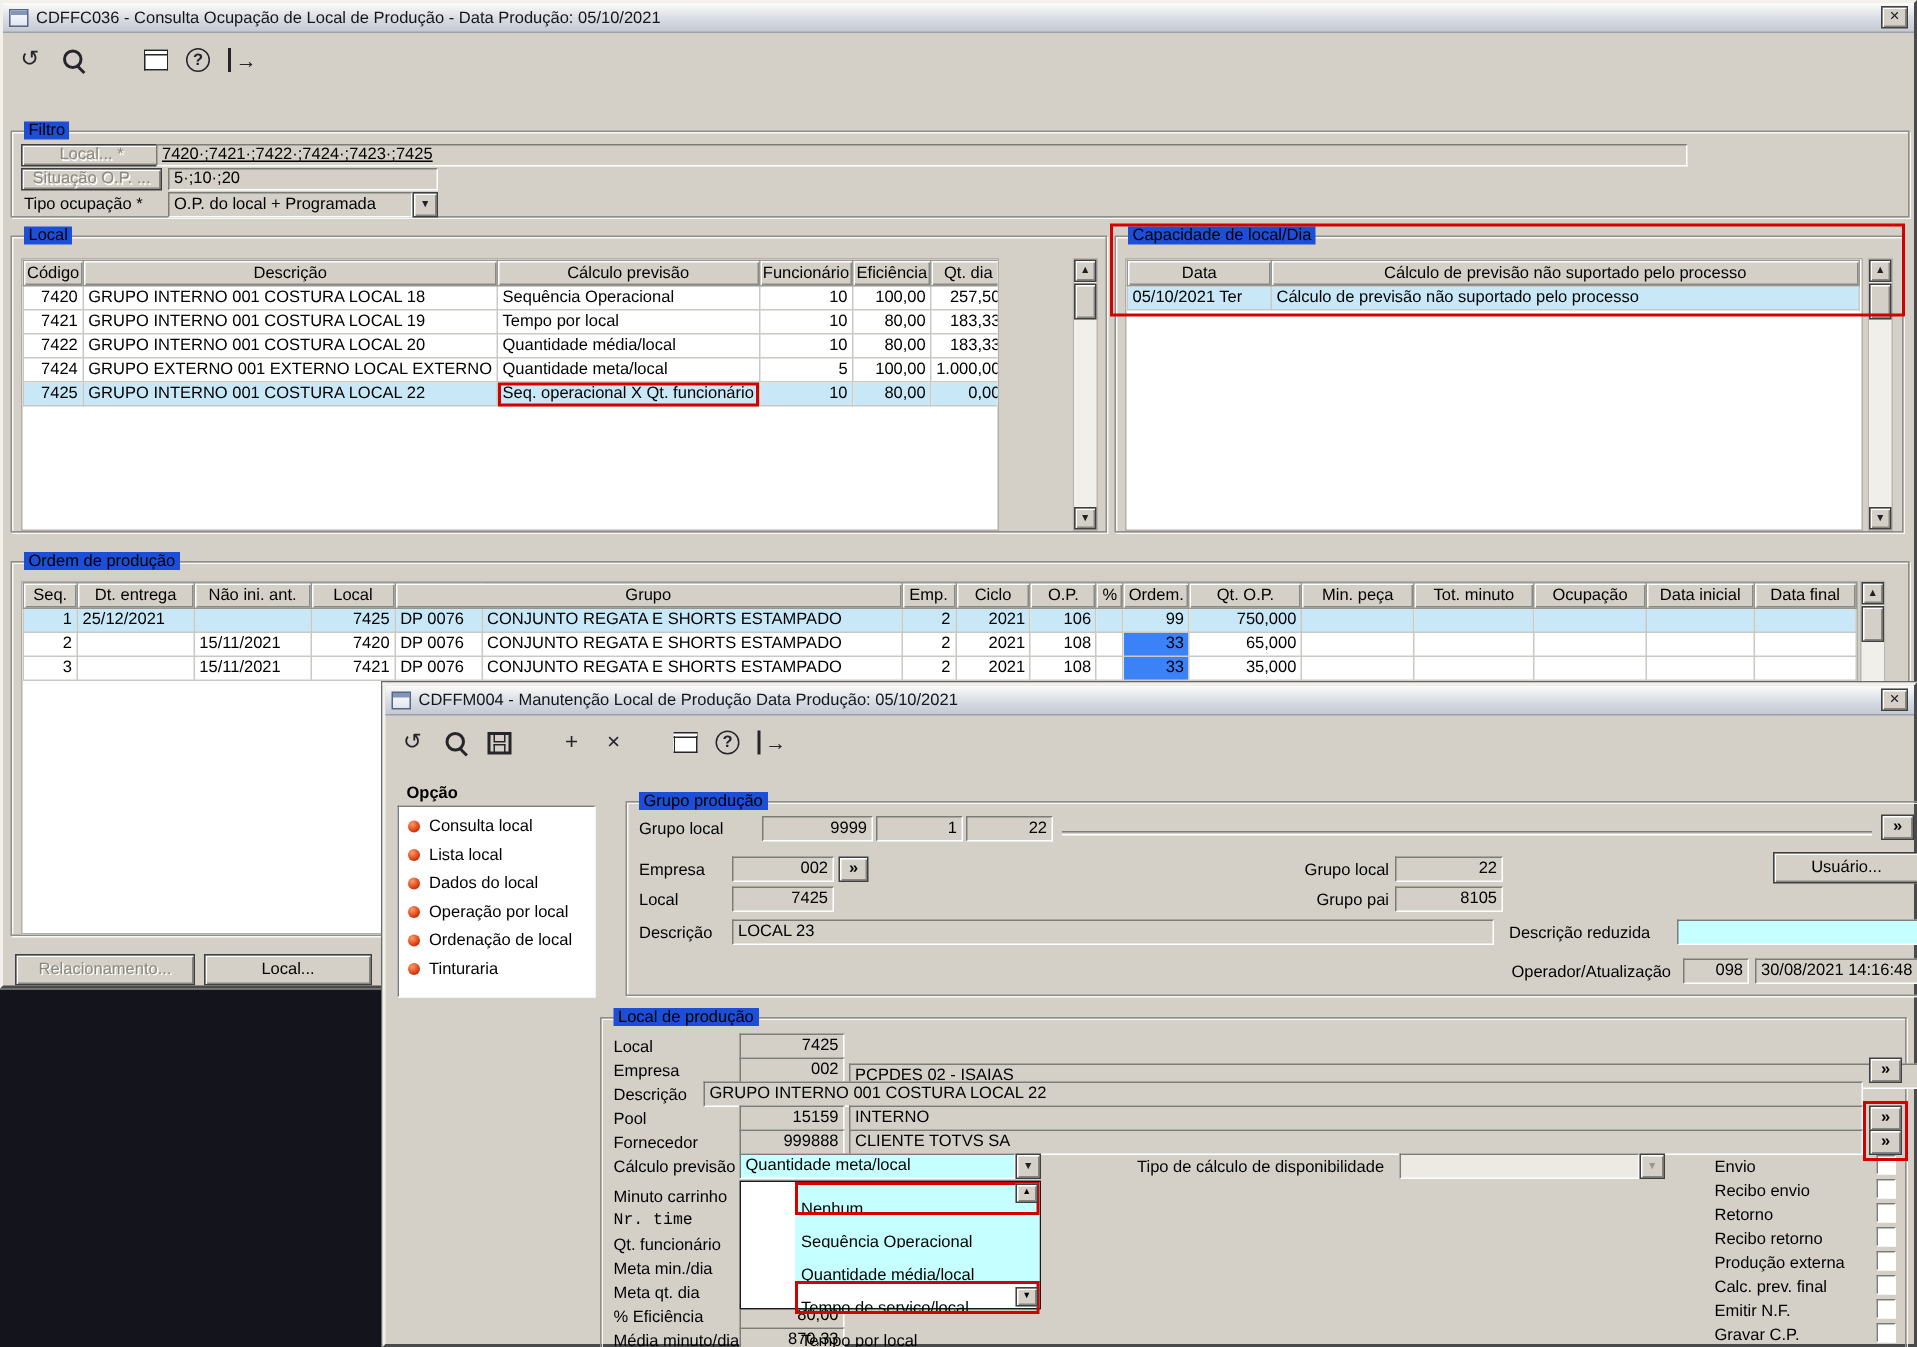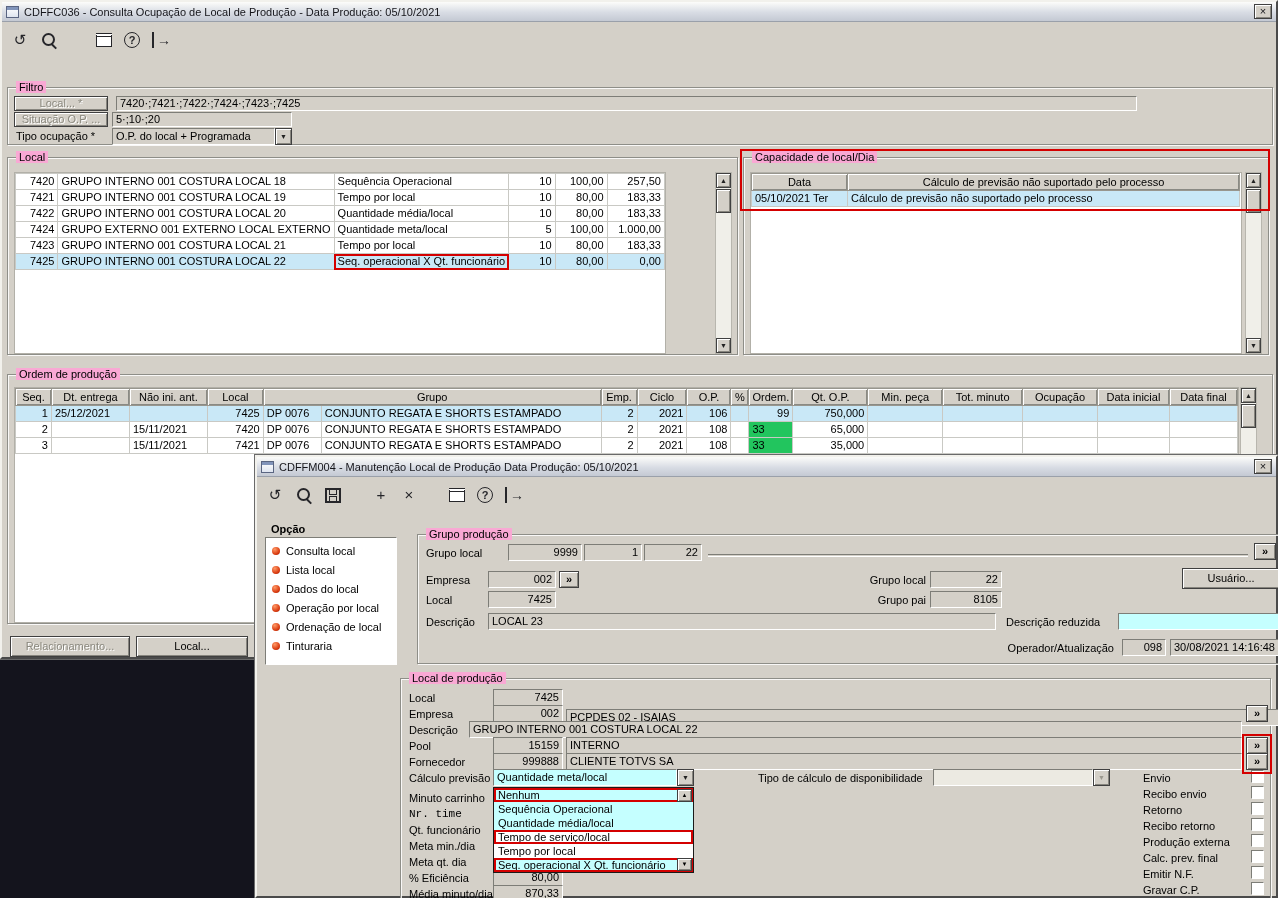--- a/index.html
+++ b/index.html
@@ -27,59 +27,59 @@
   .i-save{ position:relative; width:15px; height:15px; border:2px solid #26262a; }
   .i-save::before{ content:""; position:absolute; top:-1px; left:2px; width:6px; height:4px; border:1px solid #26262a;}
   .i-save::after{ content:""; position:absolute; bottom:-1px; left:2px; width:6px; height:5px;
                   border:1px solid #26262a; border-bottom:none;}
   .i-cal{ position:relative; width:16px; height:14px; border:1px solid #26262a; border-top:4px double #26262a; background:#fff;}
   .i-help{ width:16px; height:16px; border:1px solid #26262a; border-radius:50%;
            font-size:11px; font-weight:bold; line-height:14px; text-align:center;}
   .i-exit{ border-left:2px solid #26262a; padding-left:3px; font-size:14px; line-height:16px;}
   .grp{ position:absolute; border:1px solid #8e8e88;
         box-shadow:inset 1px 1px 0 rgba(255,255,255,.85), 1px 1px 0 rgba(255,255,255,.85); }
-  .grp>.lg{ position:absolute; top:-7px; left:8px; background:#f9a8d4; padding:0 3px; line-height:12px; white-space:nowrap;}
+  .grp>.lg{ position:absolute; top:-7px; left:8px; background:#1d4ed8; padding:0 3px; line-height:12px; white-space:nowrap;}
   .fld{ position:absolute; height:17px; line-height:15px; padding:0 3px; background:#d4d0c8;
         border:1px solid; border-color:#7d7d77 #ffffff #ffffff #7d7d77; overflow:hidden; white-space:nowrap;} .fld.cyan{background:#c5ffff;} .fld.dis{background:#eceae2;}
   .fld.num{text-align:right;}
   .btn{ position:absolute; background:#d4d0c8; border:1px solid #404040;
         box-shadow:inset 1px 1px 0 #fff, inset -1px -1px 0 #87857e;
         text-align:center; line-height:17px; }
   .btn.disabled{ color:#8a887e; text-shadow:1px 1px 0 #fff; }
   .lbl{ position:absolute; white-space:nowrap; line-height:13px;}
   table.grid{ border-collapse:collapse; table-layout:fixed; background:#fff; font-size:11px;}
   .grid th{ background:#d4d0c8; border:1px solid #98968e;
             box-shadow:inset 1px 1px 0 #fff, inset -1px -1px 0 #8a8a84;
             font-weight:normal; height:17px; padding:0 2px; overflow:hidden; white-space:nowrap;}
   .grid td{ border:1px solid #c9c9c4; height:16px; line-height:15px; padding:0 3px;
             overflow:hidden; white-space:nowrap; background:#fff;}
   tr.sel td{ background:#c9e8f7; }
   td.num{ text-align:right; }
   td.tanhi{ background:#e6c89b; text-align:right;}
-  td.tanlo{ background:#22c55e; }
+  td.tanlo{ background:#3b82f6; text-align:right;}
   td.redcell{ outline:2px solid #d40000; outline-offset:-2px;}
   .tblbox{ position:absolute; background:#fff; border:1px solid #b2b0a8; overflow:hidden;}
   .vsb{ position:absolute; width:17px; background:#f0efe9; border:1px solid #b8b6ae;}
   .vsb .a{ position:absolute; left:0; width:15px; height:15px; background:#d4d0c8;
            border:1px solid #404040; box-shadow:inset 1px 1px 0 #fff, inset -1px -1px 0 #87857e;
            font-size:7px; line-height:13px; text-align:center; color:#222;}
   .vsb .up{top:0;} .vsb .dn{bottom:0;}
   .vsb .thumb{ position:absolute; left:0; top:16px; width:15px; height:24px; background:#d4d0c8;
                border:1px solid #404040; box-shadow:inset 1px 1px 0 #fff, inset -1px -1px 0 #87857e;}
   .arrbtn{ position:absolute; width:17px; height:17px; background:#d4d0c8; border:1px solid #404040;
            box-shadow:inset 1px 1px 0 #fff, inset -1px -1px 0 #87857e;
            font-size:7px; line-height:15px; text-align:center; color:#222;}
   .arrbtn.dis{ color:#9a988e; }
   .redbox{ position:absolute; border:2px solid #d40000; pointer-events:none; z-index:60;}
   .optlist{ position:absolute; background:#fff; border:1px solid; border-color:#7d7d77 #fff #fff #7d7d77; padding:3px 2px;}
   .opt{ display:flex; align-items:center; gap:6px; height:19px; padding:0 4px; white-space:nowrap;}
   .bullet{ width:8px; height:8px; border-radius:50%; flex:0 0 auto;
            background:radial-gradient(circle at 35% 30%, #ff9a66, #d8380e 65%, #8c2004);}
   .ddl{ position:absolute; background:#fff; border:1px solid #1a1a1a; z-index:40;}
-  .ddl .it{ height:14px; line-height:14px; padding:0 4px; white-space:nowrap; overflow:hidden;}
+  .ddl .it{ height:14px; line-height:14px; padding:11px 4px; white-space:nowrap; overflow:hidden;margin-left:36px;}
   .it.cy{ background:#c5ffff; }
   .it.rb{ outline:2px solid #d40000; outline-offset:-2px;}
   .mini{ position:absolute; width:15px; height:13px; background:#d4d0c8; border:1px solid #404040;
          box-shadow:inset 1px 1px 0 #fff, inset -1px -1px 0 #87857e;
          font-size:6px; line-height:11px; text-align:center;}
   .cb{ position:absolute; width:13px; height:13px; background:#fff;
        border:1px solid; border-color:#7d7d77 #fff #fff #7d7d77;}
   .zbtn{ position:absolute; width:22px; height:17px; background:#d4d0c8; border:1px solid #404040;
          box-shadow:inset 1px 1px 0 #fff, inset -1px -1px 0 #87857e;
          text-align:center; line-height:15px; font-weight:bold;}
@@ -101,41 +101,49 @@
     <span class="tbtn">↺</span>
     <span class="tbtn i-search"></span>
     <span class="tbtn i-cal" style="margin-left:26px;"></span>
     <span class="tbtn i-help">?</span>
     <span class="tbtn i-exit">→</span>
   </div>
 
   <div class="grp" style="left:5px;top:85px;width:1266px;height:58px;">
     <span class="lg">Filtro</span>
     <div class="btn disabled" style="left:6px;top:8px;width:94px;height:15px;line-height:13px;">Local... *</div>
-    <div class="fld" style="left:108px;top:8px;width:1021px;height:15px;line-height:13px;">7420·;7421·;7422·;7424·;7423·;7425</div>
+    <div class="fld" style="left:96px;top:8px;width:1021px;height:15px;line-height:13px;text-decoration:underline;">7420·;7421·;7422·;7424·;7423·;7425</div>
     <div class="btn disabled" style="left:6px;top:24px;width:94px;height:15px;line-height:13px;">Situação O.P. ...</div>
     <div class="fld" style="left:104px;top:24px;width:180px;height:15px;line-height:13px;">5·;10·;20</div>
     <span class="lbl" style="left:8px;top:42px;">Tipo ocupação *</span>
     <div class="fld" style="left:104px;top:40px;width:163px;">O.P. do local + Programada</div>
     <div class="arrbtn" style="left:267px;top:40px;">▼</div>
   </div>
 
   <div class="grp" style="left:5px;top:155px;width:731px;height:198px;">
     <span class="lg">Local</span>
     <div class="tblbox" style="left:6px;top:14px;width:652px;height:182px;">
       <table class="grid">
         <colgroup>
             <col style="width:52px">
             <col style="width:228px">
             <col style="width:172px">
             <col style="width:70px">
             <col style="width:62px">
             <col style="width:64px">
           </colgroup>
         <tbody>
+            <tr>
+          <th>Código</th>
+          <th>Descrição</th>
+          <th>Cálculo previsão</th>
+          <th>Funcionário</th>
+          <th>Eficiência</th>
+          <th>Qt. dia</th>
+        </tr>
         <tr>
           <td class="num">7420</td>
           <td>GRUPO INTERNO 001 COSTURA LOCAL 18</td>
           <td>Sequência Operacional</td>
           <td class="num">10</td>
           <td class="num">100,00</td>
           <td class="num">257,50</td>
         </tr>
         <tr>
           <td class="num">7421</td>
@@ -153,28 +161,20 @@
           <td class="num">80,00</td>
           <td class="num">183,33</td>
         </tr>
         <tr>
           <td class="num">7424</td>
           <td>GRUPO EXTERNO 001 EXTERNO LOCAL EXTERNO</td>
           <td>Quantidade meta/local</td>
           <td class="num">5</td>
           <td class="num">100,00</td>
           <td class="num">1.000,00</td>
-        </tr>
-        <tr>
-          <td class="num">7423</td>
-          <td>GRUPO INTERNO 001 COSTURA LOCAL 21</td>
-          <td>Tempo por local</td>
-          <td class="num">10</td>
-          <td class="num">80,00</td>
-          <td class="num">183,33</td>
         </tr>
         <tr class="sel">
           <td class="num">7425</td>
           <td>GRUPO INTERNO 001 COSTURA LOCAL 22</td>
           <td class="redcell">Seq. operacional X Qt. funcionário</td>
           <td class="num">10</td>
           <td class="num">80,00</td>
           <td class="num">0,00</td>
         </tr>
       </tbody>

